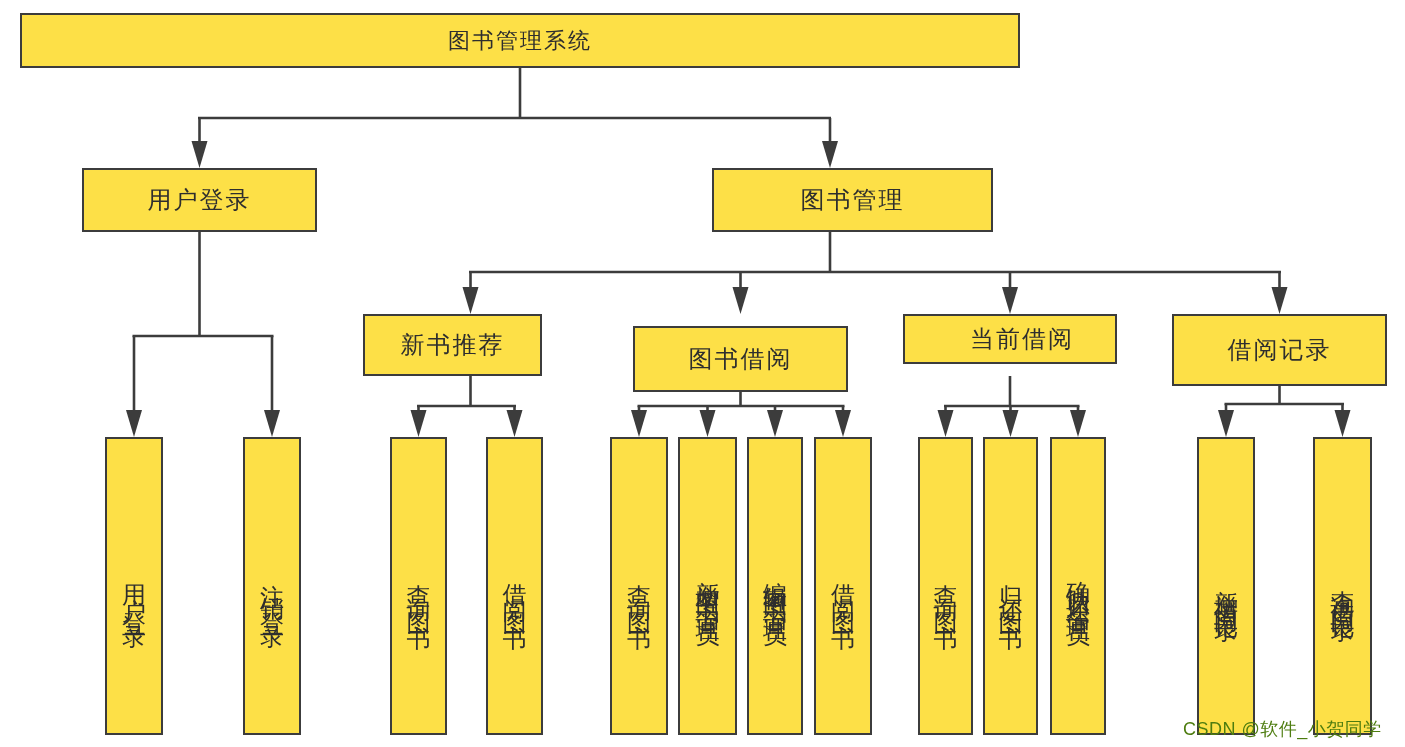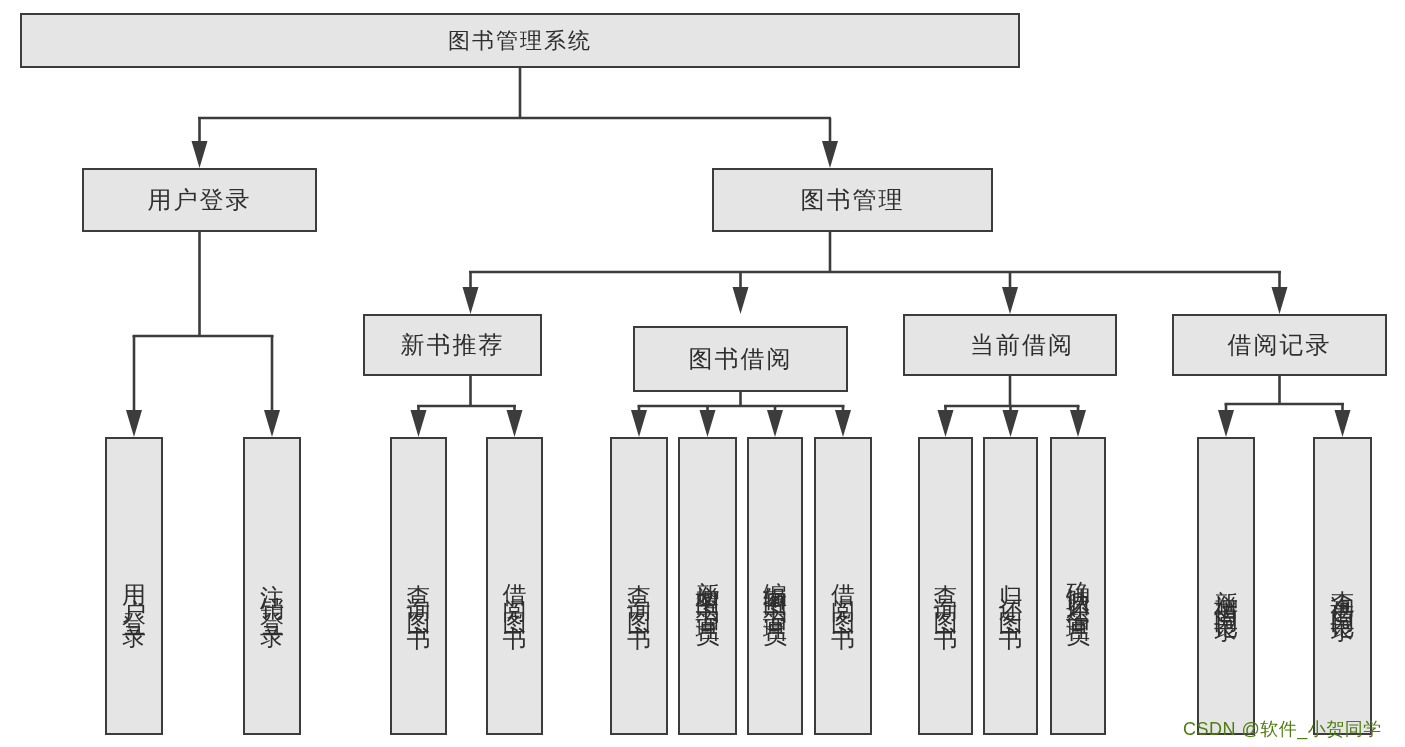--- a/index.html
+++ b/index.html
@@ -6,21 +6,21 @@
   .canvas{
     position:relative;
     width:1405px;height:747px;
     background:#ffffff;
     font-family:"Liberation Sans","DejaVu Sans",sans-serif;
     overflow:hidden;
   }
   .wires{position:absolute;left:0;top:0;z-index:1;}
   .box{
     position:absolute;
-    background:#e5e5e5;
+    background:#fde047;
     border:2.5px solid #3c3c3c;
     box-sizing:border-box;
     display:flex;
     align-items:center;
     justify-content:center;
     color:#2e2e2e;
     z-index:2;
   }
   .hlabel{font-size:24px;letter-spacing:2px;white-space:nowrap;}
   .root .hlabel{font-size:22px;}
@@ -128,24 +128,24 @@
   <div class="box" style="left:712px;top:168px;width:281px;height:64px;">
     <span class="hlabel">图书管理</span>
   </div>
 
   <div class="box" style="left:363px;top:314px;width:179px;height:62px;">
     <span class="hlabel">新书推荐</span>
   </div>
   <div class="box" style="left:633px;top:314px;width:215px;height:66px;margin-top:12px;">
     <span class="hlabel">图书借阅</span>
   </div>
-  <div class="box" style="left:903px;top:314px;width:214px;height:62px;padding-left:24px;">
+  <div class="box" style="left:903px;top:314px;width:214px;height:50px;padding-left:24px;">
     <span class="hlabel">当前借阅</span>
   </div>
-  <div class="box" style="left:1172px;top:314px;width:215px;height:62px;">
+  <div class="box" style="left:1172px;top:314px;width:215px;height:72px;">
     <span class="hlabel">借阅记录</span>
   </div>
 
   <div class="box leaf" style="left:105px;top:437px;width:58px;height:298px;">
     <span class="vlabel">用户登录</span>
   </div>
   <div class="box leaf" style="left:243px;top:437px;width:58px;height:298px;">
     <span class="vlabel">注销登录</span>
   </div>
 

